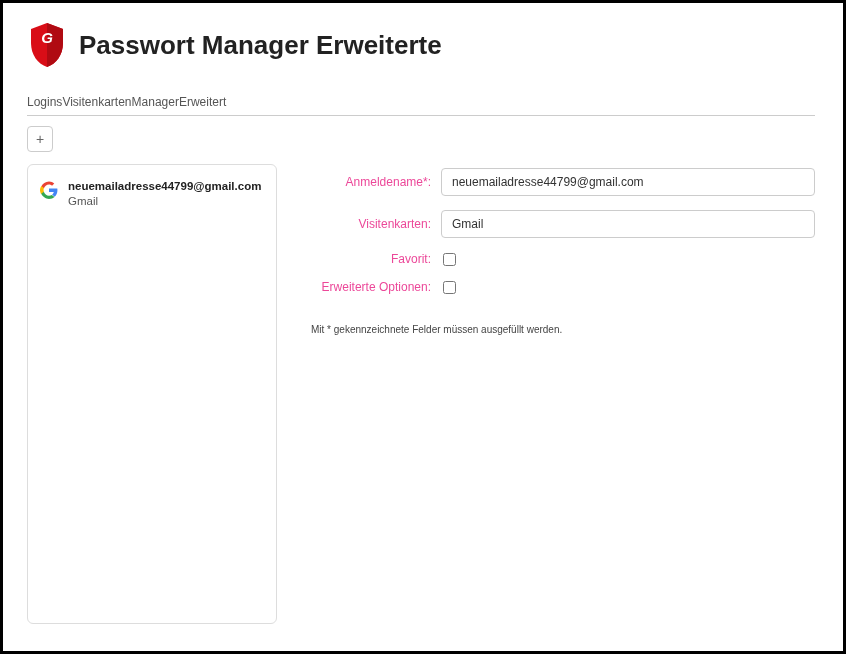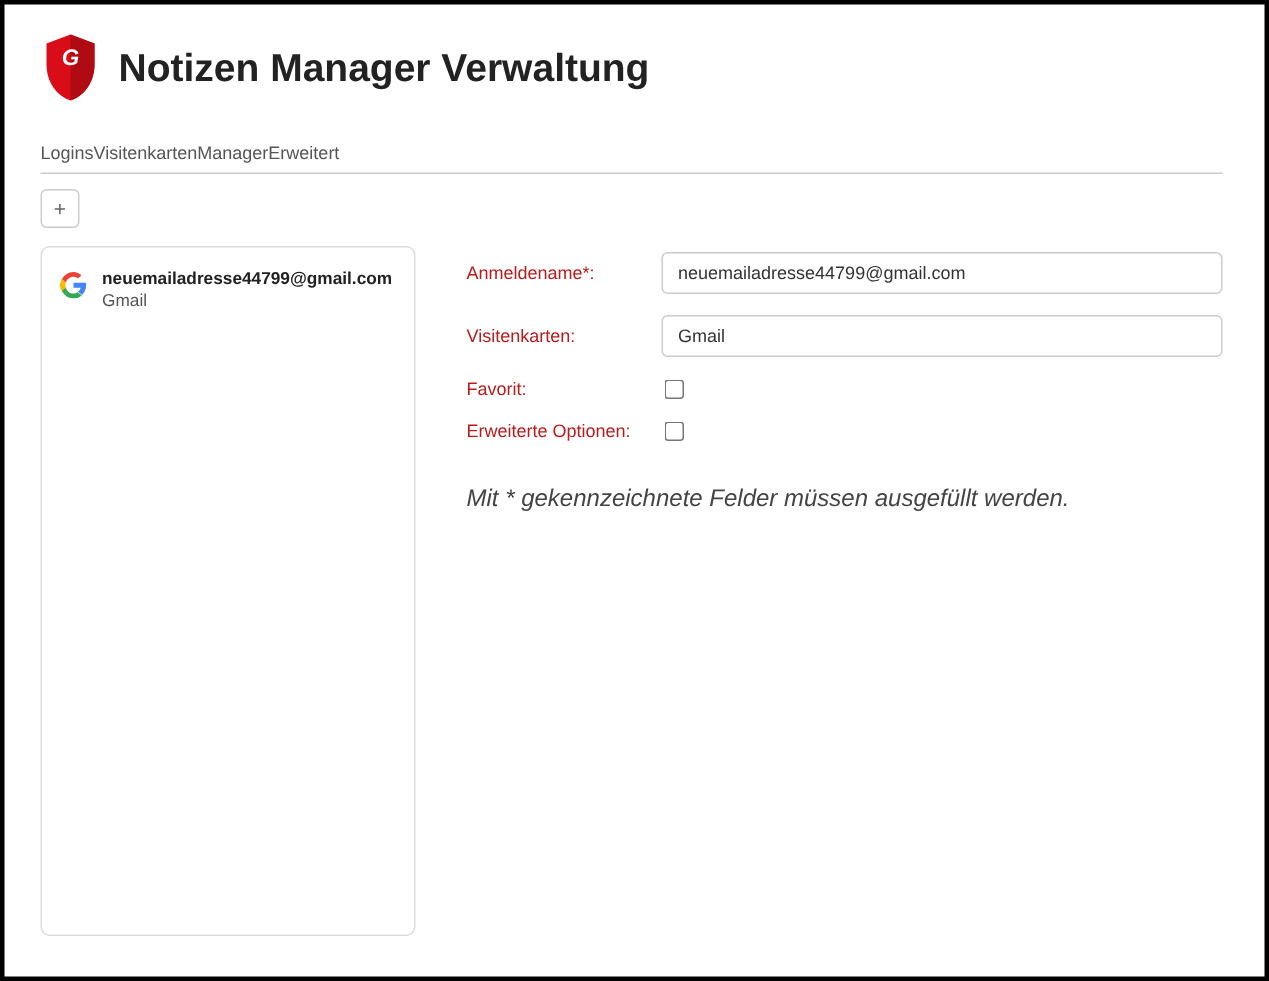--- a/index.html
+++ b/index.html
@@ -72,56 +72,55 @@
     flex: 1;
     padding-top: 4px;
   }
   .form-row {
     display: flex;
     align-items: center;
     margin-bottom: 14px;
   }
   .form-label {
     width: 130px;
-    text-align: left;
+    text-align: right;
     padding-right: 10px;
     font-size: 12px;
-    color: #b91c1c;
+    color: #ec4899;
   }
   .form-input {
     flex: 1;
     height: 28px;
     border: 1px solid #ccc;
     border-radius: 4px;
     padding: 0 10px;
     font-size: 12px;
     color: #333;
   }
   .form-check {
     margin-left: 2px;
   }
   .required-note {
     margin-top: 30px;
-    font-size: 16px;
+    font-size: 10px;
     color: #444;
-    font-style: italic;
   }
 </style>
 </head>
 <body>
 
 <div class="header">
   <div class="logo-wrap">
     <svg viewBox="0 0 40 48">
       <path d="M20 2 L36 8 L36 22 C36 34 29 43 20 46 C11 43 4 34 4 22 L4 8 Z" fill="#d90d17"></path>
       <path d="M20 2 L36 8 L36 22 C36 34 29 43 20 46 L20 2 Z" fill="#b00a12"></path>
       <text x="20" y="22" font-family="Arial" font-size="15" font-weight="900" font-style="italic" fill="#fff" text-anchor="middle">G</text>
     </svg>
   </div>
-  <h1 class="page-title">Notizen Manager Verwaltung</h1>
+  <h1 class="page-title">Passwort Manager Erweiterte</h1>
 </div>
 
 <div class="tabs">
   <span class="tab">Logins</span>
   <span class="tab">Visitenkarten</span>
   <span class="tab">Manager</span>
   <span class="tab">Erweitert</span>
 </div>
 
 <div class="add-bar">

